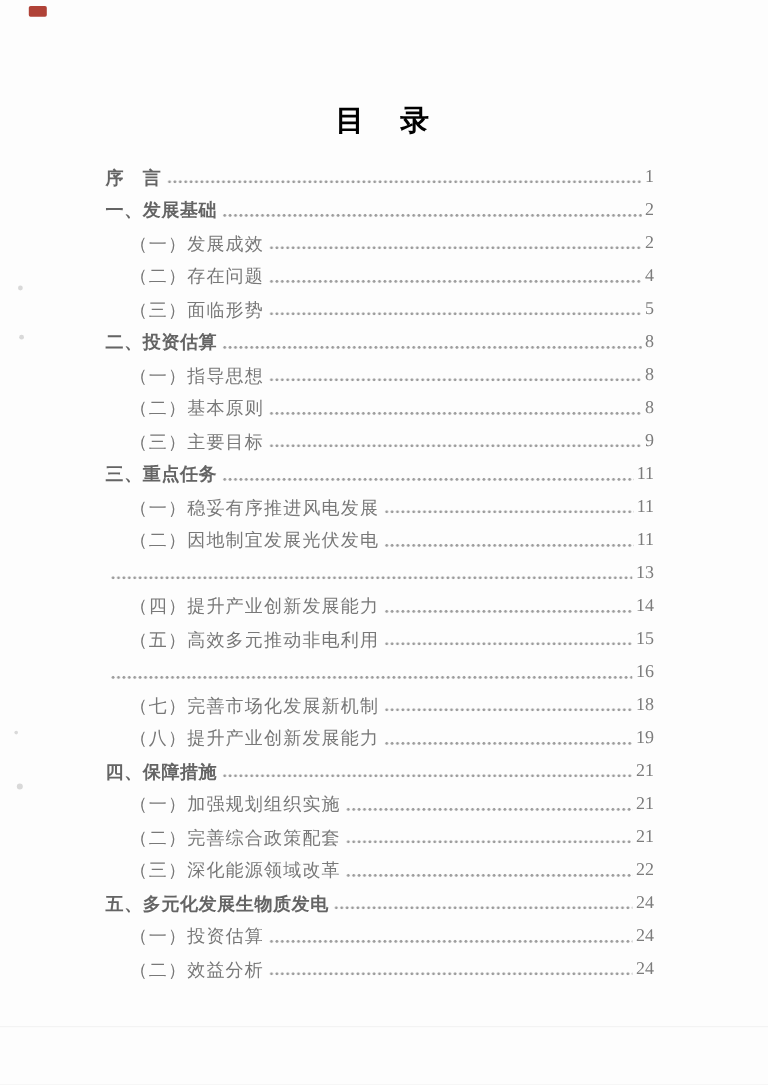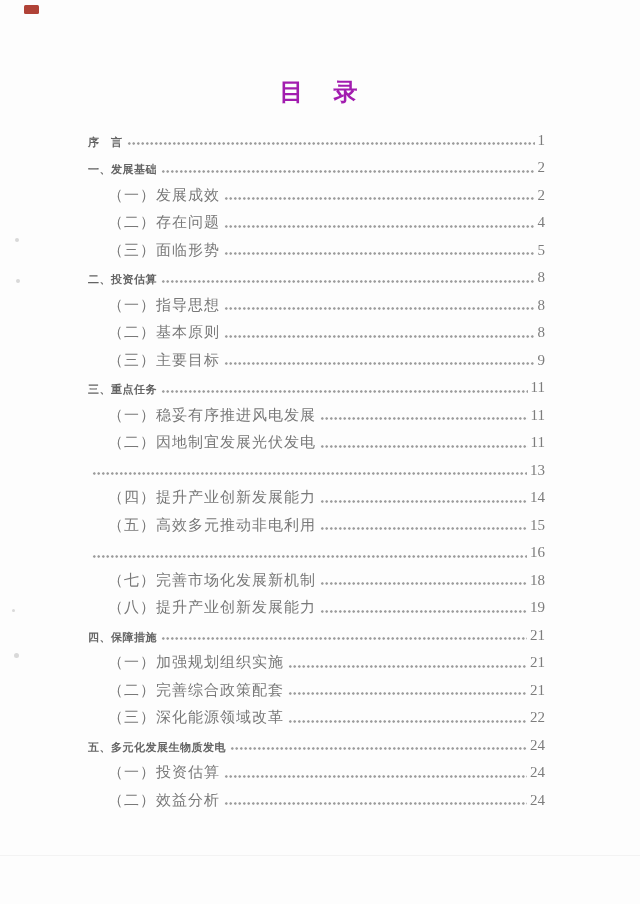--- a/index.html
+++ b/index.html
@@ -9,40 +9,41 @@
     height: 904px;
     background: #fdfdfd;
     overflow: hidden;
     font-family: "Liberation Sans", sans-serif;
   }
   .doc-title {
     padding-top: 76px;
     text-align: center;
     font-size: 24px;
     font-weight: bold;
-    color: #a21caf;
+    color: #000000;
     letter-spacing: 3px;
     font-family: "Liberation Sans", sans-serif;
+    margin-top: 8px;
   }
   .toc-list {
     margin: 15px 95px 0 88px; 
   }
   .row {
     display: flex;
     align-items: flex-end;
     height: 27.5px;
   }
   .row .label {
     white-space: nowrap;
     padding-bottom: 1px;
   }
   .lvl1 .label {
     font-family: Liberation Sans, sans-serif;
     font-weight: 700;
-    font-size: 11px;
+    font-size: 15px;
     color: #646464;
     letter-spacing: 0.5px;
   }
   .lvl2 .label {
     font-family: "Liberation Serif", serif;
     font-weight: 400;
     font-size: 15px;
     color: #787878;
     letter-spacing: 1px;
     margin-left: 20px;

